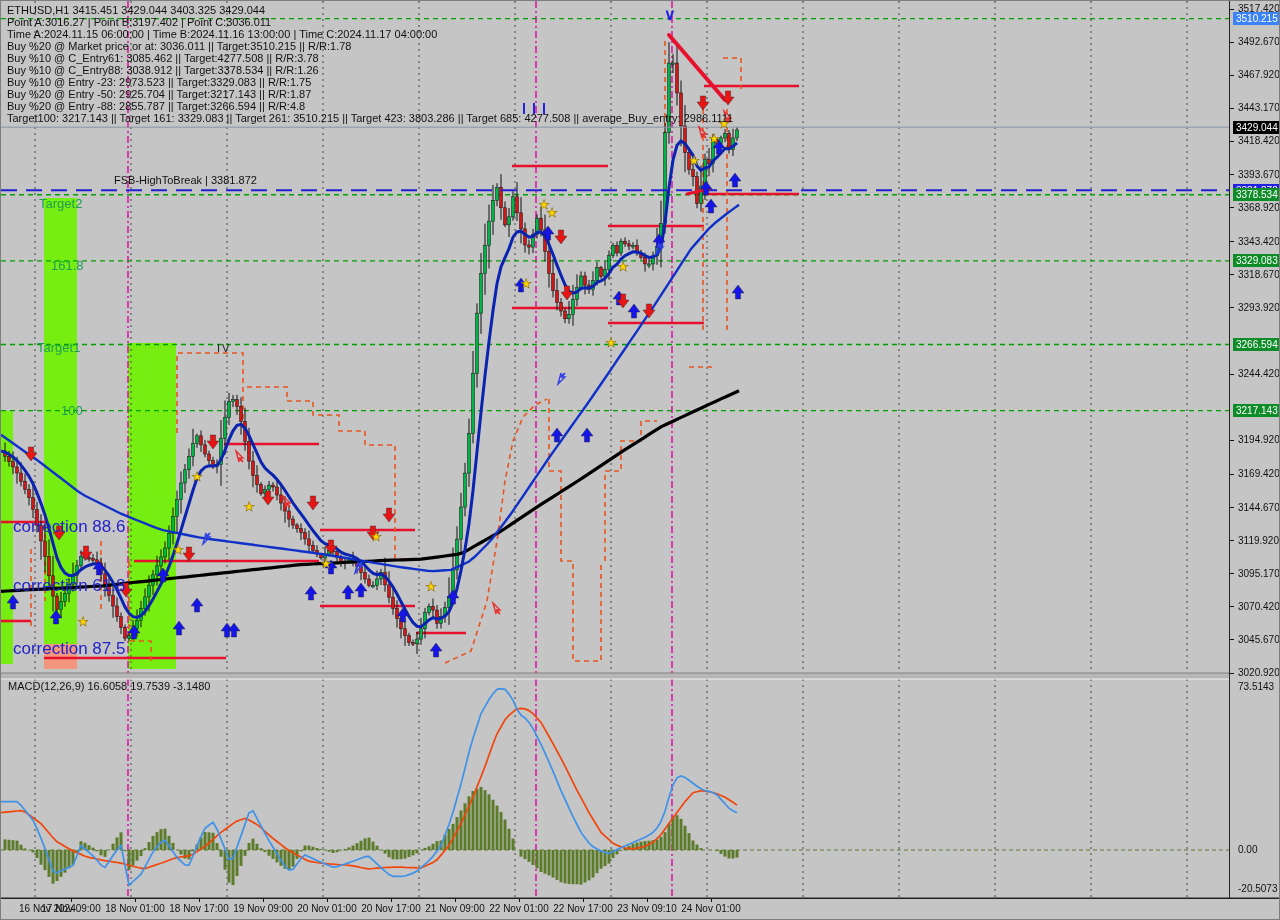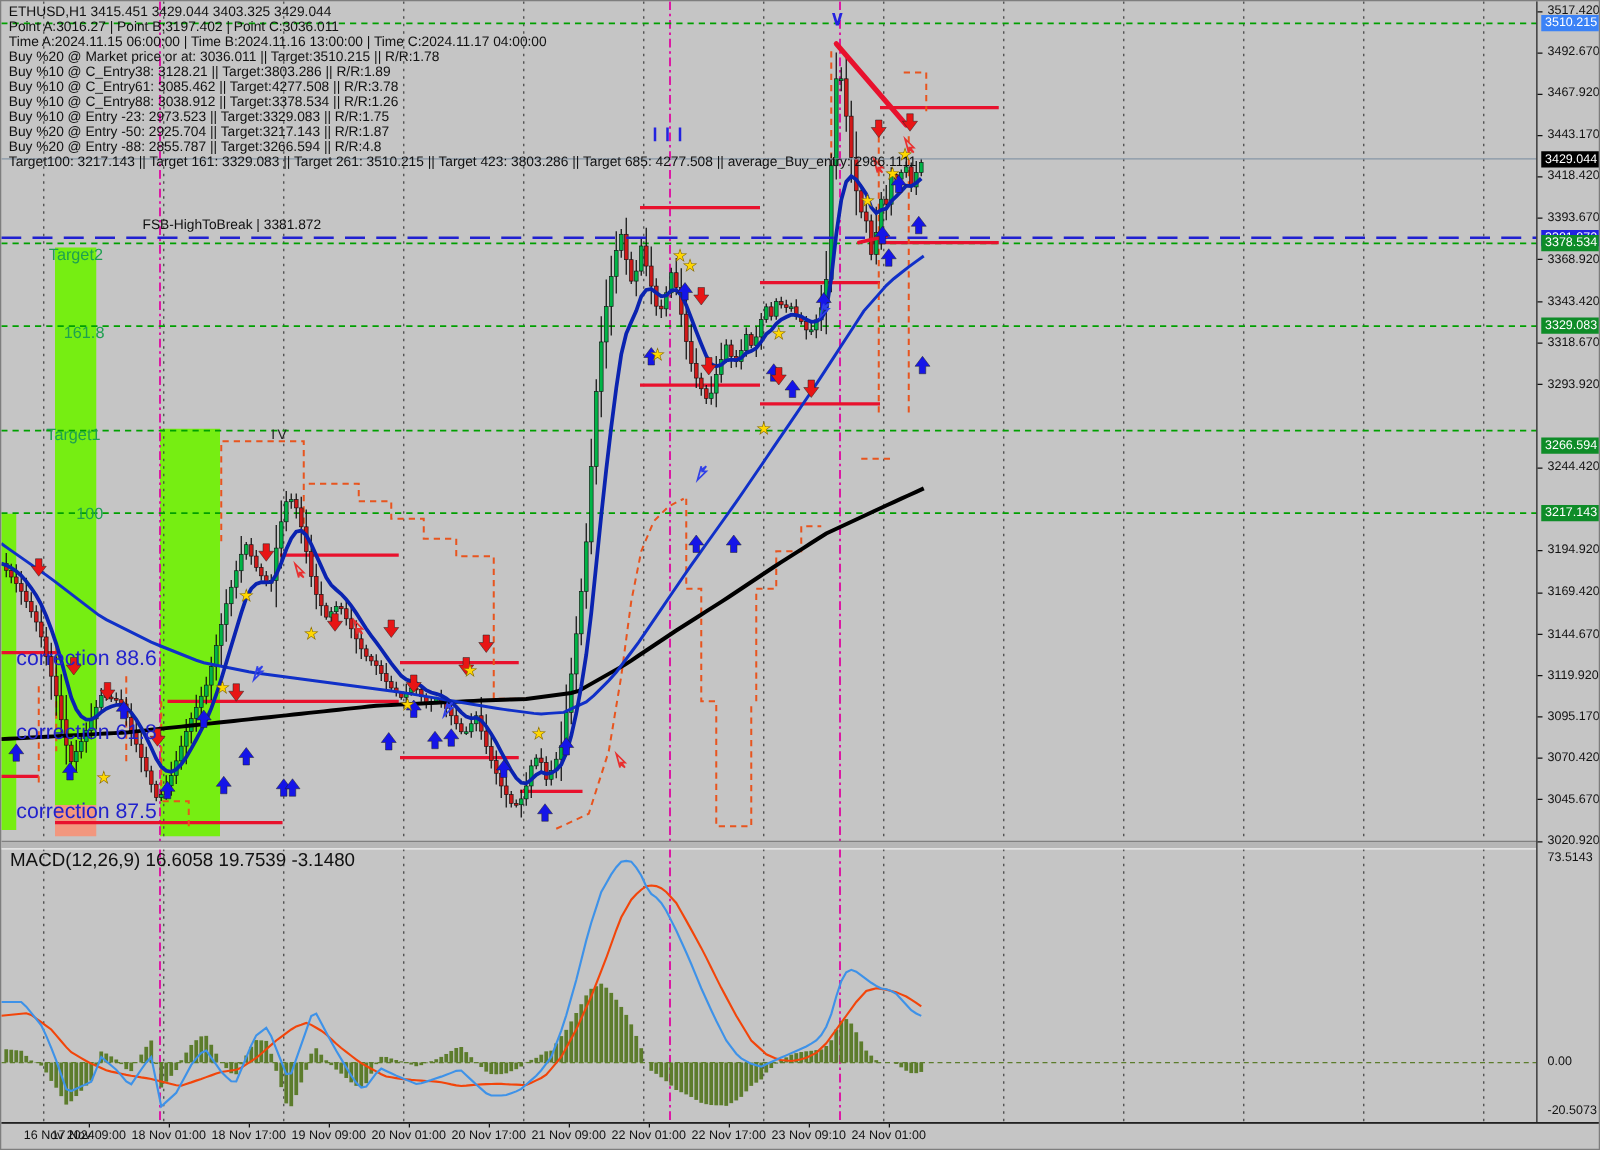--- a/index.html
+++ b/index.html
@@ -4,21 +4,21 @@
 <style>
   html,body{margin:0;padding:0;background:#9a9a9a;}
   #screen{position:relative;width:1280px;height:920px;background:#c5c5c5;
     font-family:"Liberation Sans",sans-serif;overflow:hidden;border:1px solid #7e7e7e;box-sizing:border-box;}
   #plot{position:absolute;left:0;top:0;}
   .ovl{position:absolute;white-space:nowrap;pointer-events:none;}
   .info-line{font-size:11px;color:#111;line-height:12px;}
   .fib-label{font-size:13px;color:#1ea050;}
   .corr-label{font-size:17px;color:#2222cc;}
   .fsb-label{font-size:11px;color:#111;}
-  .macd-label{font-size:15px;color:#111;}
+  .macd-label{font-size:11px;color:#111;}
   .wave-label{font-size:11px;color:#222;letter-spacing:2px;}
   .vmark{font-size:16px;font-weight:bold;color:#2222e0;}
   .axis-tick{position:absolute;font-size:10px;color:#111;left:8px;}
   .badge{position:absolute;left:3px;font-size:10px;color:#fff;padding:0 3px;line-height:13px;height:13px;}
   #price-axis{position:absolute;left:1228px;top:0;width:52px;height:897px;border-left:1px solid #222;}
   #time-axis{position:absolute;left:0;top:897px;width:1280px;height:23px;border-top:1px solid #222;}
   .time-label{position:absolute;top:4px;font-size:10px;color:#111;transform:translateX(-50%);}
   .time-label.first{transform:none;}
 </style>
 </head>
@@ -722,21 +722,20 @@
       <rect x="734.5" y="849" width="3" height="7.552285714285712" fill="#5c7c2c"></rect>
       <path d="M0,811.6 L4,811.2 L8,810.8 L12,810.4 L16,810.0 L20,809.6 L24,810.9 L28,813.8 L32,816.7 L36,819.7 L40,822.6 L44,827.3 L48,832.0 L52,836.7 L56,840.8 L60,843.1 L64,845.5 L68,847.8 L72,849.9 L76,851.6 L80,853.4 L84,855.2 L88,856.3 L92,857.1 L96,858.0 L100,858.9 L104,859.6 L108,860.2 L112,860.9 L116,861.5 L120,862.2 L124,863.2 L128,864.2 L132,865.2 L136,866.2 L140,867.2 L144,867.6 L148,866.2 L152,864.9 L156,863.5 L160,862.2 L164,860.7 L168,859.3 L172,857.8 L176,856.6 L180,856.0 L184,855.4 L188,854.8 L192,853.2 L196,850.5 L200,847.9 L204,845.3 L208,842.0 L212,838.4 L216,834.9 L220,831.4 L224,828.5 L228,825.5 L232,822.6 L236,820.1 L240,818.8 L244,817.4 L248,818.9 L252,821.2 L256,823.6 L260,826.6 L264,830.3 L268,834.0 L272,837.4 L276,840.5 L280,843.6 L284,846.7 L288,849.5 L292,851.8 L296,854.0 L300,856.1 L304,858.4 L308,860.2 L312,860.8 L316,861.5 L320,862.2 L324,862.5 L328,862.9 L332,863.2 L336,863.5 L340,863.8 L344,864.0 L348,864.3 L352,864.8 L356,865.6 L360,866.5 L364,867.3 L368,867.8 L372,867.5 L376,867.1 L380,866.8 L384,866.5 L388,866.3 L392,866.2 L396,866.0 L400,866.1 L404,866.4 L408,866.6 L412,866.7 L416,866.9 L420,867.0 L424,865.2 L428,863.3 L432,861.4 L436,858.8 L440,854.1 L444,849.3 L448,844.6 L452,837.3 L456,829.9 L460,822.6 L464,813.8 L468,805.0 L472,796.2 L476,785.9 L480,775.7 L484,765.4 L488,754.2 L492,743.0 L496,732.8 L500,725.8 L504,718.8 L508,714.4 L512,710.8 L516,708.0 L520,707.4 L524,707.9 L528,709.6 L532,712.6 L536,717.0 L540,721.4 L544,728.4 L548,735.5 L552,742.7 L556,750.0 L560,757.3 L564,765.1 L568,773.2 L572,781.3 L576,789.3 L580,796.7 L584,804.2 L588,811.6 L592,818.2 L596,824.8 L600,831.4 L604,835.1 L608,838.7 L612,842.4 L616,844.2 L620,845.9 L624,847.0 L628,847.4 L632,847.8 L636,847.2 L640,846.4 L644,845.2 L648,843.3 L652,841.3 L656,837.5 L660,833.6 L664,828.1 L668,822.6 L672,817.1 L676,811.6 L680,806.1 L684,800.6 L688,796.2 L692,791.8 L696,790.7 L700,789.6 L704,790.1 L708,790.7 L712,791.8 L716,792.9 L720,794.5 L724,796.2 L728,798.7 L732,801.3 L736,804.1" fill="none" stroke="#f2450a" stroke-width="1.7"></path>
       <path d="M0,800.6 L4,800.6 L8,800.6 L12,800.6 L16,800.6 L20,804.3 L24,809.3 L28,814.2 L32,819.2 L36,827.7 L40,837.3 L44,847.5 L48,858.9 L52,870.3 L56,871.8 L60,870.0 L64,868.1 L68,866.3 L72,864.4 L76,854.5 L80,844.6 L84,848.0 L88,851.4 L92,854.8 L96,859.3 L100,864.2 L104,866.4 L108,860.5 L112,854.6 L116,849.0 L120,844.6 L124,864.4 L128,884.2 L132,880.5 L136,876.9 L140,873.2 L144,865.8 L148,858.3 L152,850.9 L156,845.7 L160,841.3 L164,839.4 L168,845.1 L172,850.7 L176,856.4 L180,860.4 L184,864.0 L188,864.2 L192,854.6 L196,844.9 L200,835.3 L204,827.3 L208,824.3 L212,821.2 L216,828.0 L220,838.1 L224,848.2 L228,858.3 L232,857.6 L236,846.1 L240,834.7 L244,823.3 L248,811.8 L252,809.9 L256,817.4 L260,824.9 L264,832.4 L268,839.6 L272,846.3 L276,852.9 L280,859.5 L284,865.3 L288,869.1 L292,868.3 L296,862.9 L300,857.5 L304,853.9 L308,855.8 L312,857.6 L316,859.5 L320,861.2 L324,862.9 L328,864.5 L332,866.2 L336,865.6 L340,864.3 L344,863.0 L348,861.6 L352,860.3 L356,858.8 L360,857.3 L364,855.7 L368,855.4 L372,859.2 L376,862.9 L380,866.6 L384,870.1 L388,873.6 L392,875.4 L396,875.4 L400,875.4 L404,875.0 L408,873.6 L412,872.1 L416,870.1 L420,866.6 L424,863.1 L428,859.6 L432,855.2 L436,849.9 L440,844.6 L444,834.0 L448,823.5 L452,811.2 L456,797.1 L460,783.0 L464,767.2 L468,751.3 L472,737.2 L476,724.9 L480,712.6 L484,705.6 L488,698.5 L492,692.8 L496,688.4 L500,687.7 L504,688.3 L508,693.1 L512,699.4 L516,708.2 L520,714.1 L524,717.0 L528,721.4 L532,727.6 L536,735.5 L540,743.4 L544,752.2 L548,761.0 L552,770.2 L556,779.9 L560,789.6 L564,798.4 L568,807.2 L572,815.6 L576,823.5 L580,831.4 L584,836.7 L588,842.0 L592,845.7 L596,847.9 L600,850.1 L604,851.2 L608,852.3 L612,850.4 L616,848.6 L620,846.8 L624,845.0 L628,843.3 L632,841.5 L636,839.8 L640,838.0 L644,836.2 L648,833.9 L652,831.4 L656,827.0 L660,820.4 L664,810.3 L668,796.2 L672,783.9 L676,776.8 L680,774.9 L684,776.4 L688,779.3 L692,782.3 L696,785.2 L700,787.7 L704,789.8 L708,790.4 L712,791.8 L716,794.0 L720,798.4 L724,802.8 L728,807.2 L732,809.8 L736,811.7" fill="none" stroke="#3e92e8" stroke-width="1.7"></path>
     </svg>
 
   <div id="info-block" class="ovl" style="left:6px;top:3px;">
       <div class="info-line">ETHUSD,H1  3415.451 3429.044 3403.325 3429.044</div>
       <div class="info-line">Point A:3016.27 | Point B:3197.402 | Point C:3036.011</div>
       <div class="info-line">Time A:2024.11.15 06:00:00 | Time B:2024.11.16 13:00:00 | Time C:2024.11.17 04:00:00</div>
       <div class="info-line">Buy %20 @ Market price or at: 3036.011 || Target:3510.215 || R/R:1.78</div>
-      <div class="info-line">Buy %10 @ C_Entry38: 3128.21 || Target:3803.286 || R/R:1.89</div>
       <div class="info-line">Buy %10 @ C_Entry61: 3085.462 || Target:4277.508 || R/R:3.78</div>
       <div class="info-line">Buy %10 @ C_Entry88: 3038.912 || Target:3378.534 || R/R:1.26</div>
       <div class="info-line">Buy %10 @ Entry -23: 2973.523 || Target:3329.083 || R/R:1.75</div>
       <div class="info-line">Buy %20 @ Entry -50: 2925.704 || Target:3217.143 || R/R:1.87</div>
       <div class="info-line">Buy %20 @ Entry -88: 2855.787 || Target:3266.594 || R/R:4.8</div>
       <div class="info-line">Target100: 3217.143 || Target 161: 3329.083 || Target 261: 3510.215 || Target 423: 3803.286 || Target 685: 4277.508 || average_Buy_entry: 2986.1111</div>
     </div>
 
   <div class="ovl fsb-label" style="left:113px;top:173px;">FSB-HighToBreak | 3381.872</div>
   <div class="ovl macd-label" style="left:7px;top:679px;">MACD(12,26,9) 16.6058 19.7539 -3.1480</div>
@@ -792,21 +791,21 @@
       <div class="axis-tick" style="top: 599.8px;">3070.420</div>
       <div style="position: absolute; left: 0px; top: 638.4px; width: 4px; height: 1px; background: rgb(17, 17, 17);"></div>
       <div class="axis-tick" style="top: 632.9px;">3045.670</div>
       <div style="position: absolute; left: 0px; top: 671.5px; width: 4px; height: 1px; background: rgb(17, 17, 17);"></div>
       <div class="axis-tick" style="top: 666px;">3020.920</div>
       <div class="badge" style="top: 11.1px; background: #3b82f6;">3510.215</div>
       <div class="badge" style="top: 119.7px; background: rgb(0, 0, 0);">3429.044</div>
       <div class="badge" style="top: 182.8px; background: rgb(34, 34, 224);">3381.872</div>
       <div class="badge" style="top: 187.2px; background: rgb(14, 140, 40);">3378.534</div>
       <div class="badge" style="top: 253.4px; background: rgb(14, 140, 40);">3329.083</div>
-      <div class="badge" style="top: 336.9px; background: rgb(14, 140, 40); margin-top: 12px;">3266.594</div>
+      <div class="badge" style="top: 336.9px; background: rgb(14, 140, 40);">3266.594</div>
       <div class="badge" style="top: 403.1px; background: rgb(14, 140, 40);">3217.143</div>
       <div class="axis-tick" style="top: 680px;">73.5143</div>
       <div class="axis-tick" style="top: 843px;">0.00</div>
       <div class="axis-tick" style="top: 882px; text-align: right;">-20.5073</div>
     </div>
   <div id="time-axis">
       <div class="time-label first" style="left: 18px;">16 Nov 2024</div>
       <div class="time-label" style="left: 70px;">17 Nov 09:00</div>
       <div style="position: absolute; left: 70px; top: 0px; width: 1px; height: 3px; background: rgb(17, 17, 17);"></div>
       <div class="time-label" style="left: 134px;">18 Nov 01:00</div>

